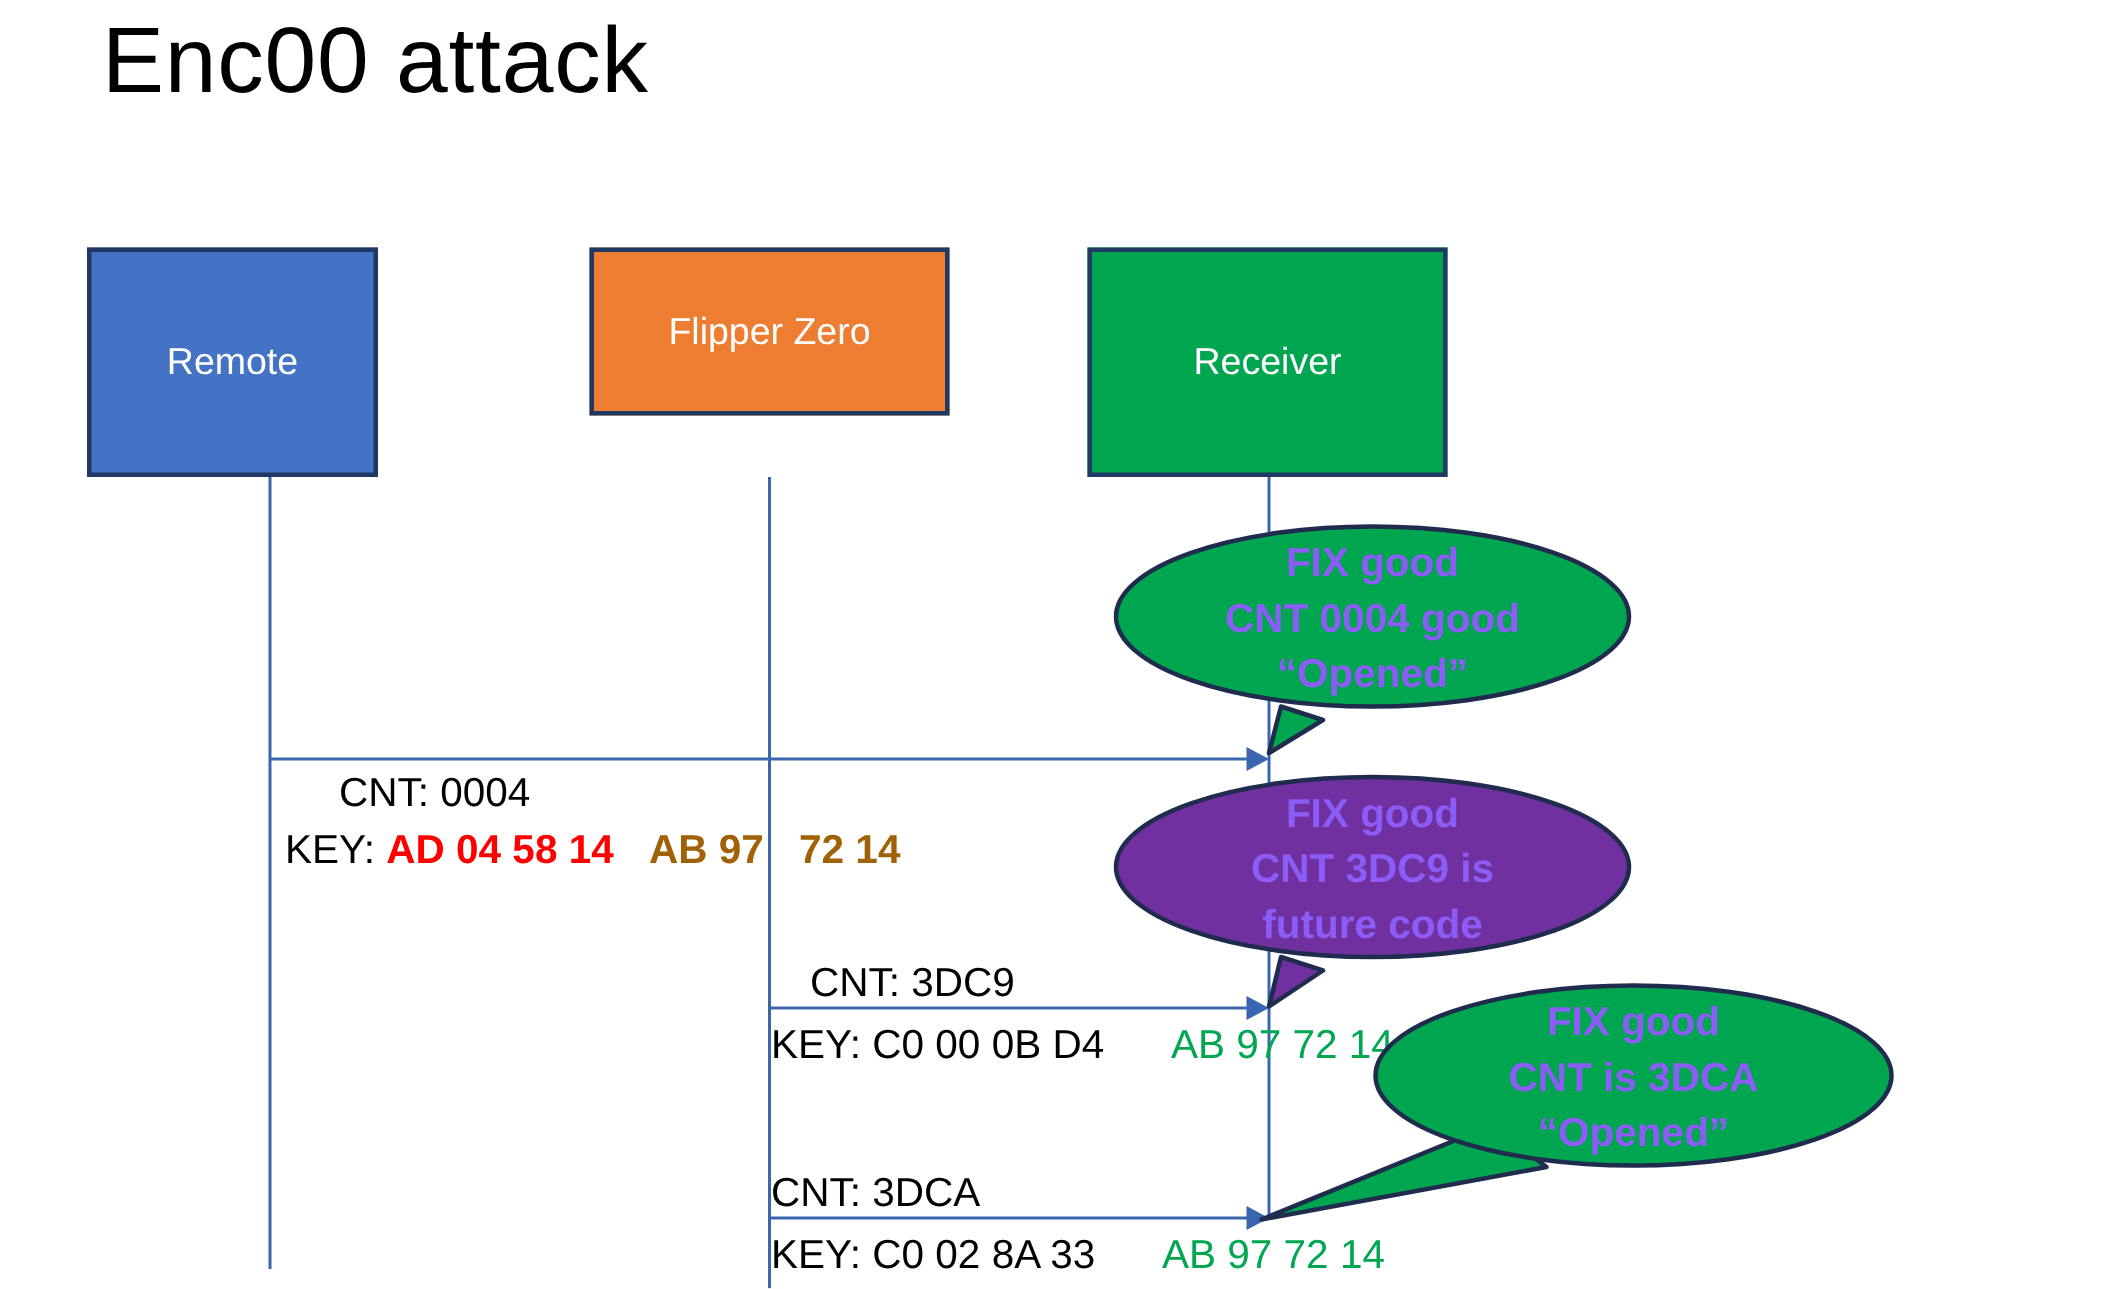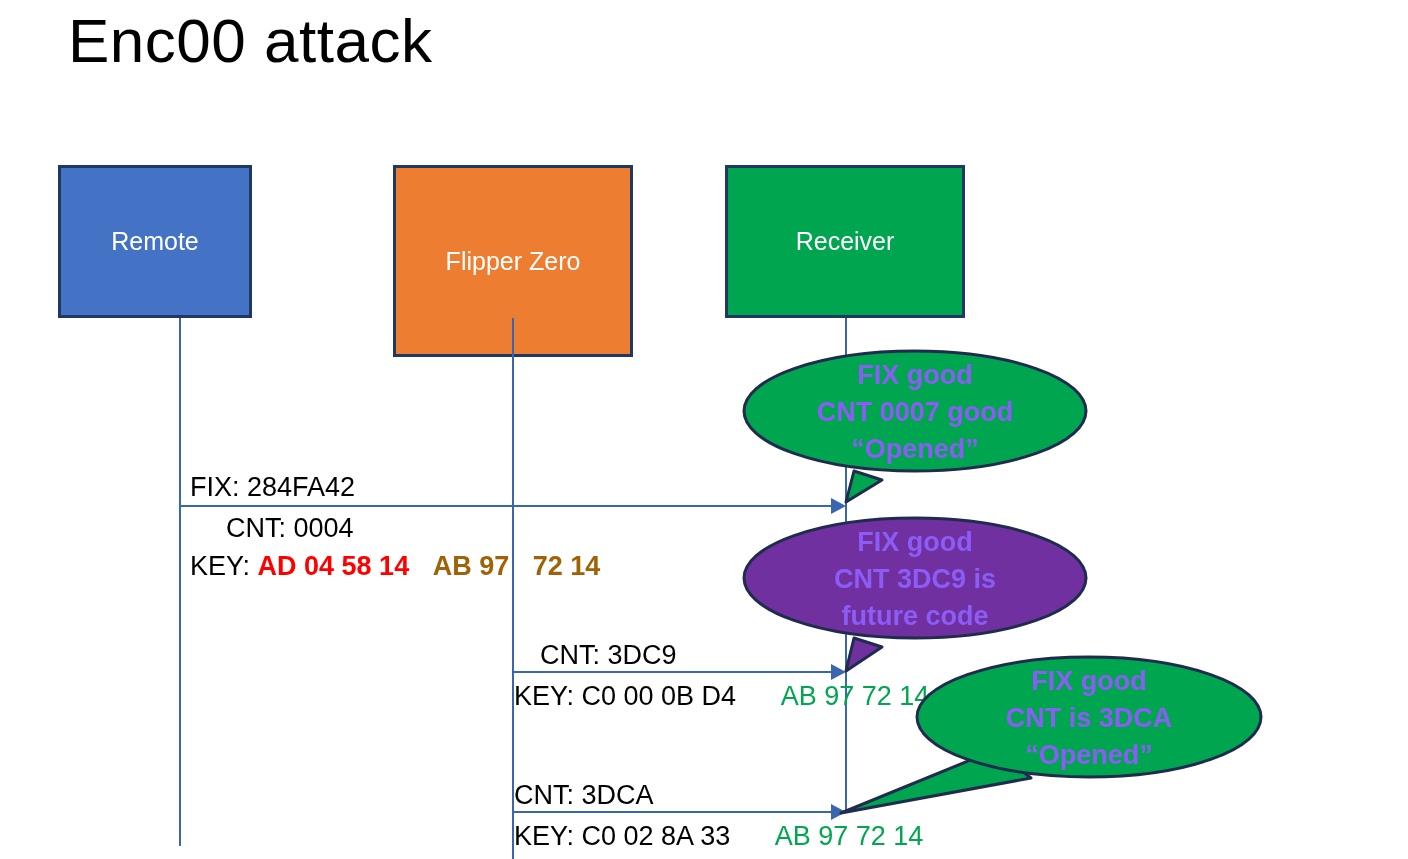--- a/index.html
+++ b/index.html
@@ -104,36 +104,35 @@
 <body>
 
 <div id="slide">
 
   <div id="slide-title">Enc00 attack</div>
 
   <div class="actor-box" style="left:58px; top:165px; width:194px; height:153px; background:#4472C4;">
     <span class="actor-label">Remote</span>
   </div>
 
-  <div class="actor-box" style="left:393px; top:165px; width:240px; height:192px; background:#ED7D31;">
+  <div class="actor-box" style="left:393px; top:165px; width:240px; height:112px; background:#ED7D31;">
     <span class="actor-label">Flipper Zero</span>
   </div>
 
   <div class="actor-box" style="left:725px; top:165px; width:240px; height:153px; background:#00A550;">
     <span class="actor-label">Receiver</span>
   </div>
 
   <div class="lifeline" style="left:179px; top:318px; height:528px;"></div>
   <div class="lifeline" style="left:512px; top:318px; height:541px;"></div>
   <div class="lifeline" style="left:845px; top:318px; height:495px;"></div>
 
   <div class="msg-line" style="left:180px; top:505px; width:652px;"></div>
   <div class="msg-arrowhead" style="left:831px; top:498px;"></div>
 
-  <div class="msg-text" style="left:190px; top:472px;">FIX: 284FA42</div>
 
   <div class="msg-text" style="left:190px; top:513px;margin-left:36px;">CNT: 0004</div>
 
   <div class="msg-text" style="left:190px; top:551px;">
     <span>KEY: </span><span class="hex-red-b">AD 04 58 14 </span><span class="hex-green-b">AB 97 </span><span class="hex-green-b">72 14</span>
   </div>
 
   <div class="msg-line" style="left:513px; top:671px; width:319px;"></div>
   <div class="msg-arrowhead" style="left:831px; top:664px;"></div>
 
@@ -152,21 +151,21 @@
     <span>KEY: C0 02 8A 33 </span><span class="hex-green">AB 97 72 14</span>
   </div>
 
   <div class="bubble-wrap" style="left:742px; top:349px; width:346px; height:160px;">
     <svg width="346" height="160" viewBox="0 0 346 160">
       <path d="M 112 122 L 104 153 L 140 131 Z" fill="#00A550" stroke="#1F2C4D" stroke-width="3" stroke-linejoin="round"></path>
       <ellipse cx="173" cy="62" rx="171" ry="60" fill="#00A550" stroke="#1F2C4D" stroke-width="3"></ellipse>
     </svg>
     <div class="bubble-text" style="top:8px;">
       <div>FIX good</div>
-      <div>CNT 0007 good</div>
+      <div>CNT 0004 good</div>
       <div>“Opened”</div>
     </div>
   </div>
 
   <div class="bubble-wrap" style="left:742px; top:516px; width:346px; height:162px;">
     <svg width="346" height="162" viewBox="0 0 346 162">
       <path d="M 112 122 L 104 155 L 140 131 Z" fill="#7030A0" stroke="#1F2C4D" stroke-width="3" stroke-linejoin="round"></path>
       <ellipse cx="173" cy="62" rx="171" ry="60" fill="#7030A0" stroke="#1F2C4D" stroke-width="3"></ellipse>
     </svg>
     <div class="bubble-text" style="top:8px;">

